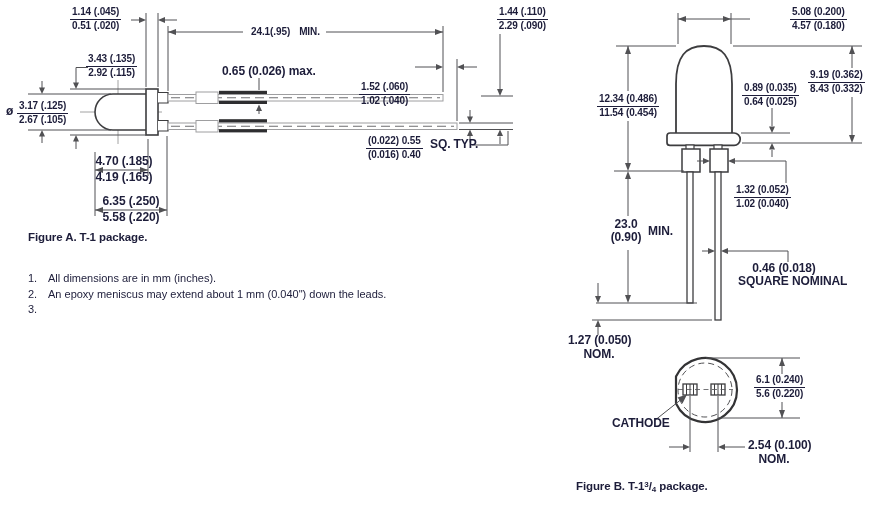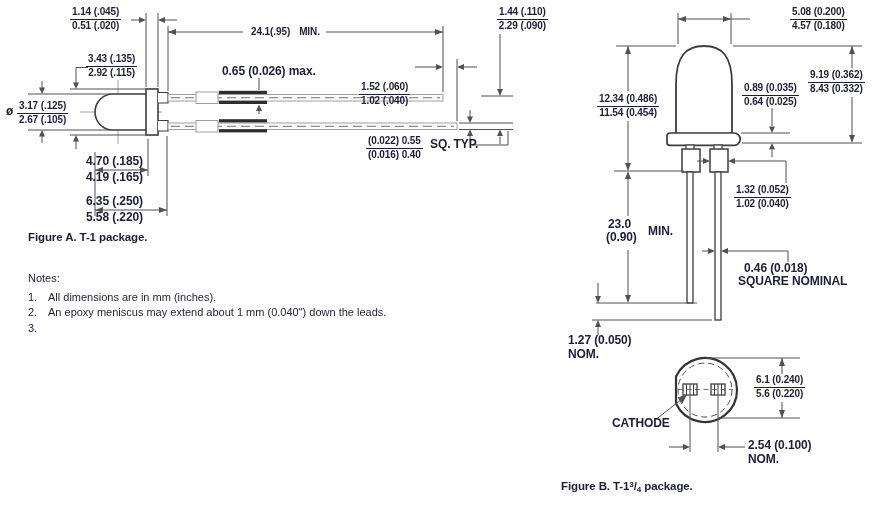--- a/index.html
+++ b/index.html
@@ -7,21 +7,21 @@
     --line:#515154;
     --body:#3d3d3f;
     --lead:#9e9ea0;
     --dash:#6e6e70;
   }
   html,body{margin:0;padding:0;background:#fff;}
   #canvas{position:relative;width:877px;height:510px;background:#fff;overflow:hidden;
           font-family:"Liberation Sans",sans-serif;color:var(--ink);}
   svg{position:absolute;left:0;top:0;}
   .lbl{position:absolute;font-size:12px;font-weight:700;letter-spacing:-0.1px;line-height:11px;white-space:nowrap;color:var(--ink);}
-  .ctr{}
+  .ctr{text-align:center;}
   .frac{position:absolute;display:inline-flex;flex-direction:column;align-items:center;
         font-size:10px;font-weight:700;letter-spacing:-0.1px;line-height:12px;color:var(--ink);white-space:nowrap;}
   .frac .ft{border-bottom:1.4px solid var(--ink);padding:0 2px 0.5px 2px;}
   .frac .fb{padding-top:0.5px;}
   .row{position:absolute;display:flex;gap:9px;font-size:10px;font-weight:700;letter-spacing:-0.1px;white-space:nowrap;}
   .caption{position:absolute;font-size:11.5px;font-weight:700;letter-spacing:-0.1px;white-space:nowrap;}
   .caption .sup{font-size:8px;position:relative;top:-3.5px;}
   .caption .sub{font-size:8px;position:relative;top:1.5px;}
   #notes{position:absolute;left:28px;top:271px;font-size:11px;line-height:15.5px;font-weight:400;}
   #notes .nhead{margin-bottom:3px;}
@@ -253,21 +253,20 @@
     <span class="fb">(0.016) 0.40</span>
   </div>
   <span class="lbl" style="left:430px;top:139px;text-align:right;">SQ. TYP.</span>
   <div class="lbl ctr" style="left:86px;top:156px;width:76px;">4.70 (.185)</div>
   <div class="lbl ctr" style="left:86px;top:172px;width:76px;">4.19 (.165)</div>
   <div class="lbl ctr" style="left:86px;top:196px;width:90px;">6.35 (.250)</div>
   <div class="lbl ctr" style="left:86px;top:212px;width:90px;">5.58 (.220)</div>
   <div class="caption" style="left:28px;top:231px;">Figure A. T-1 package.</div>
 
   <div id="notes">
-    <div class="nhead">Notes:</div>
     <div class="nitem">
       <span class="nnum">1.</span>
       <span>All dimensions are in mm (inches).</span>
     </div>
     <div class="nitem">
       <span class="nnum">2.</span>
       <span>An epoxy meniscus may extend about 1 mm (0.040") down the leads.</span>
     </div>
     <div class="nitem">
       <span class="nnum">3.</span>
@@ -301,17 +300,17 @@
   <div class="lbl ctr" style="left:738px;top:276px;width:92px;">SQUARE NOMINAL</div>
   <div class="lbl ctr" style="left:568px;top:335px;width:62px;">1.27 (0.050)</div>
   <div class="lbl ctr" style="left:568px;top:349px;width:62px;">NOM.</div>
   <div class="frac" style="left:754px;top:374px;justify-content:flex-end;">
     <span class="ft">6.1 (0.240)</span>
     <span class="fb">5.6 (0.220)</span>
   </div>
   <span class="lbl" style="left:612px;top:418px;">CATHODE</span>
   <div class="lbl" style="left:748px;top:440px;">2.54 (0.100)</div>
   <div class="lbl ctr" style="left:748px;top:454px;width:52px;">NOM.</div>
-  <div class="caption" style="left:561px;top:480px;">
+  <div class="caption" style="left:576px;top:480px;">
     <span>Figure B. T-1</span><span class="sup">3</span><span>/</span><span class="sub">4</span><span> package.</span>
   </div>
 
 </div>
 
 </body></html>

